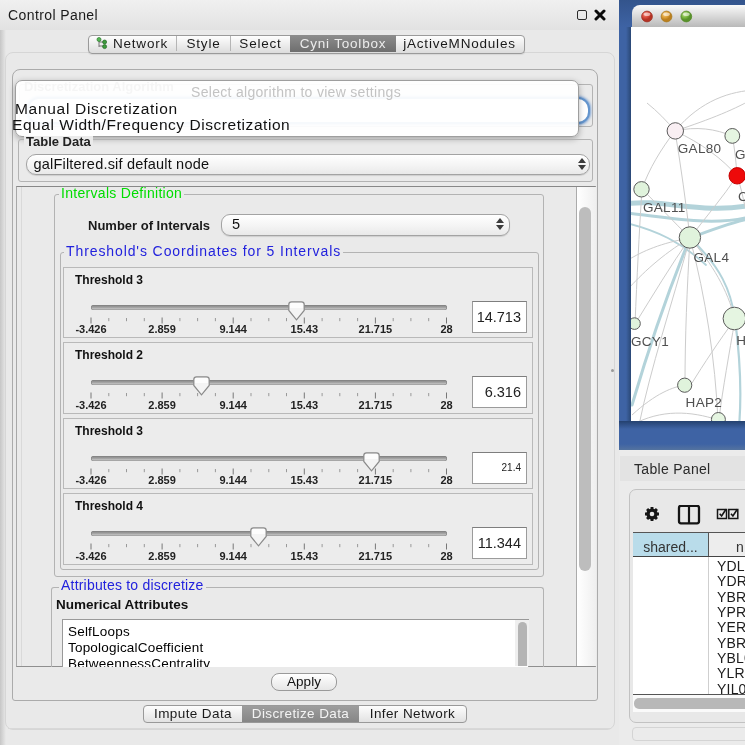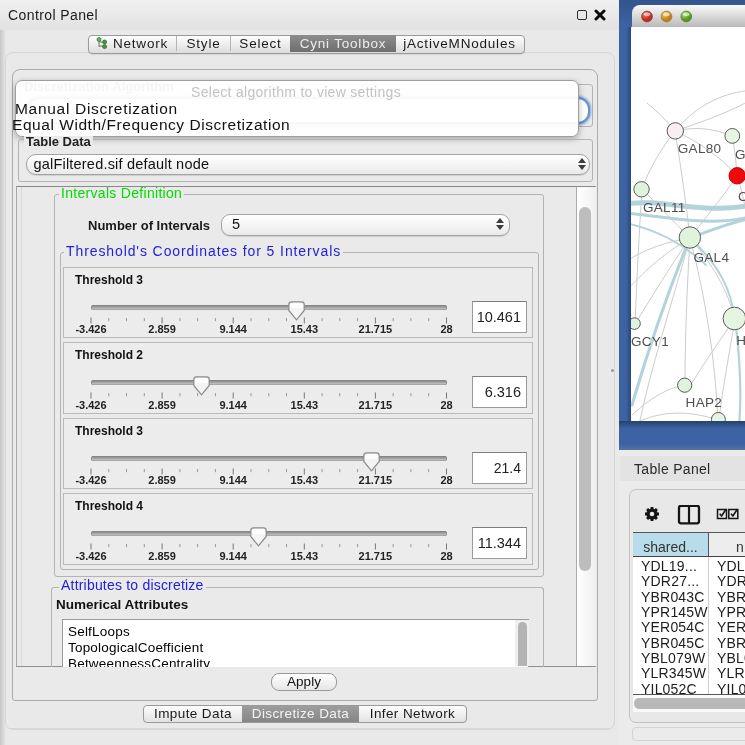--- a/index.html
+++ b/index.html
@@ -114,21 +114,21 @@
   <div class="abs" style="left:-3.0px;top:55.5px;width:60px;text-align:center;font-size:11px;font-weight:bold;color:#222;">-3.426</div>
   <div class="abs" style="left:68.1px;top:55.5px;width:60px;text-align:center;font-size:11px;font-weight:bold;color:#222;">2.859</div>
   <div class="abs" style="left:139.2px;top:55.5px;width:60px;text-align:center;font-size:11px;font-weight:bold;color:#222;">9.144</div>
   <div class="abs" style="left:210.3px;top:55.5px;width:60px;text-align:center;font-size:11px;font-weight:bold;color:#222;">15.43</div>
   <div class="abs" style="left:281.4px;top:55.5px;width:60px;text-align:center;font-size:11px;font-weight:bold;color:#222;">21.715</div>
   <div class="abs" style="left:352.5px;top:55.5px;width:60px;text-align:center;font-size:11px;font-weight:bold;color:#222;">28</div>
   <svg class="abs" style="left:223.7px;top:33px;" width="17" height="20" viewBox="0 0 17 20">
       <path d="M3.5 0.8 H13.5 Q16.2 0.8 16.2 3.5 V9.5 L8.5 18.8 L0.8 9.5 V3.5 Q0.8 0.8 3.5 0.8 Z" fill="#f4f4f4" stroke="#8a8a8a" stroke-width="1.2"></path>
       <path d="M2 3.5 Q2 2 3.5 2 H13.5 Q15 2 15 3.5 V7 H2 Z" fill="#fdfdfd"></path>
     </svg>
-  <div class="abs" style="left:408px;top:33px;width:55px;height:32px;background:#fff;border:1px solid #9b9b9b;border-top-color:#7e7e7e;box-sizing:border-box;font-size:14.5px;color:#222;text-align:right;line-height:30px;padding-right:5px;">10.461</div>
+  <div class="abs" style="left:408px;top:33px;width:55px;height:32px;background:#fff;border:1px solid #9b9b9b;border-top-color:#7e7e7e;box-sizing:border-box;font-size:14.5px;color:#222;text-align:right;line-height:30px;padding-right:5px;">14.713</div>
 </div>
 <div class="abs" style="left:63px;top:342.1px;width:470px;height:71.5px;border:1px solid #b9b9b9;background:#ececec;box-sizing:border-box;">
   <div class="abs" style="left:11px;top:5px;font-size:12px;font-weight:bold;color:#111;">Threshold 2</div>
   <div class="abs" style="left:26.5px;top:37px;width:356px;height:5px;border-radius:2.5px;background:linear-gradient(180deg,#888 0%,#9a9a9a 40%,#d9d9d9 100%);box-shadow:inset 0 0 0 0.5px #7e7e7e;"></div>
   <svg class="abs" style="left:0;top:0;" width="470" height="71" viewBox="0 0 470 71">
       <path d="M27.0 49.5 L27.0 55.5" stroke="#777" stroke-width="1"></path>
       <path d="M44.8 50 L44.8 53.2" stroke="#999" stroke-width="1"></path>
       <path d="M62.5 50 L62.5 53.2" stroke="#999" stroke-width="1"></path>
       <path d="M80.3 50 L80.3 53.2" stroke="#999" stroke-width="1"></path>
       <path d="M98.1 49.5 L98.1 55.5" stroke="#777" stroke-width="1"></path>
@@ -190,21 +190,21 @@
   <div class="abs" style="left:-3.0px;top:55.5px;width:60px;text-align:center;font-size:11px;font-weight:bold;color:#222;">-3.426</div>
   <div class="abs" style="left:68.1px;top:55.5px;width:60px;text-align:center;font-size:11px;font-weight:bold;color:#222;">2.859</div>
   <div class="abs" style="left:139.2px;top:55.5px;width:60px;text-align:center;font-size:11px;font-weight:bold;color:#222;">9.144</div>
   <div class="abs" style="left:210.3px;top:55.5px;width:60px;text-align:center;font-size:11px;font-weight:bold;color:#222;">15.43</div>
   <div class="abs" style="left:281.4px;top:55.5px;width:60px;text-align:center;font-size:11px;font-weight:bold;color:#222;">21.715</div>
   <div class="abs" style="left:352.5px;top:55.5px;width:60px;text-align:center;font-size:11px;font-weight:bold;color:#222;">28</div>
   <svg class="abs" style="left:299.3px;top:33px;" width="17" height="20" viewBox="0 0 17 20">
       <path d="M3.5 0.8 H13.5 Q16.2 0.8 16.2 3.5 V9.5 L8.5 18.8 L0.8 9.5 V3.5 Q0.8 0.8 3.5 0.8 Z" fill="#f4f4f4" stroke="#8a8a8a" stroke-width="1.2"></path>
       <path d="M2 3.5 Q2 2 3.5 2 H13.5 Q15 2 15 3.5 V7 H2 Z" fill="#fdfdfd"></path>
     </svg>
-  <div class="abs" style="left:408px;top:33px;width:55px;height:32px;background:#fff;border:1px solid #9b9b9b;border-top-color:#7e7e7e;box-sizing:border-box;font-size:14px;color:#222;text-align:right;line-height:30px;padding-right:5px;">21.4</div>
+  <div class="abs" style="left:408px;top:33px;width:55px;height:32px;background:#fff;border:1px solid #9b9b9b;border-top-color:#7e7e7e;box-sizing:border-box;font-size:10px;color:#222;text-align:right;line-height:30px;padding-right:5px;">21.4</div>
 </div>
 <div class="abs" style="left:63px;top:493.3px;width:470px;height:71.5px;border:1px solid #b9b9b9;background:#ececec;box-sizing:border-box;">
   <div class="abs" style="left:11px;top:5px;font-size:12px;font-weight:bold;color:#111;">Threshold 4</div>
   <div class="abs" style="left:26.5px;top:37px;width:356px;height:5px;border-radius:2.5px;background:linear-gradient(180deg,#888 0%,#9a9a9a 40%,#d9d9d9 100%);box-shadow:inset 0 0 0 0.5px #7e7e7e;"></div>
   <svg class="abs" style="left:0;top:0;" width="470" height="71" viewBox="0 0 470 71">
       <path d="M27.0 49.5 L27.0 55.5" stroke="#777" stroke-width="1"></path>
       <path d="M44.8 50 L44.8 53.2" stroke="#999" stroke-width="1"></path>
       <path d="M62.5 50 L62.5 53.2" stroke="#999" stroke-width="1"></path>
       <path d="M80.3 50 L80.3 53.2" stroke="#999" stroke-width="1"></path>
       <path d="M98.1 49.5 L98.1 55.5" stroke="#777" stroke-width="1"></path>
@@ -376,29 +376,20 @@
     <path d="M88 8.8 L89.9 11 L94.3 4.2" stroke-width="1.6"></path>
   </g>
 </svg>
 
 <div class="abs" style="left:633px;top:532px;width:112px;height:25px;border-top:1px solid #555;border-bottom:1px solid #444;box-sizing:border-box;">
   <div class="abs" style="left:0;top:0;width:75px;height:23px;background:#b9dcea;border-right:1px solid #555;line-height:28px;text-align:center;font-size:14px;color:#333;">shared...</div>
   <div class="abs" style="left:76px;top:0;width:36px;height:23px;background:#ededed;line-height:28px;font-size:14px;color:#333;padding-left:27px;">n</div>
 </div>
 
 <div class="abs" style="left:633px;top:557px;width:112px;height:137px;background:#fff;border-bottom:1px solid #555;overflow:hidden;font-size:14px;letter-spacing:0.2px;color:#1d1d1d;">
-  <div class="abs" style="left:8px;top:2px;line-height:15.35px;white-space:pre;">YDL19...
-YDR27...
-YBR043C
-YPR145W
-YER054C
-YBR045C
-YBL079W
-YLR345W
-YIL052C</div>
   <div class="abs" style="left:75px;top:0;width:1px;height:137px;background:#cfcfcf;"></div>
   <div class="abs" style="left:84px;top:2px;line-height:15.35px;white-space:pre;">YDL1
 YDR2
 YBR0
 YPR1
 YER0
 YBR0
 YBL0
 YLR3
 YIL0</div>

